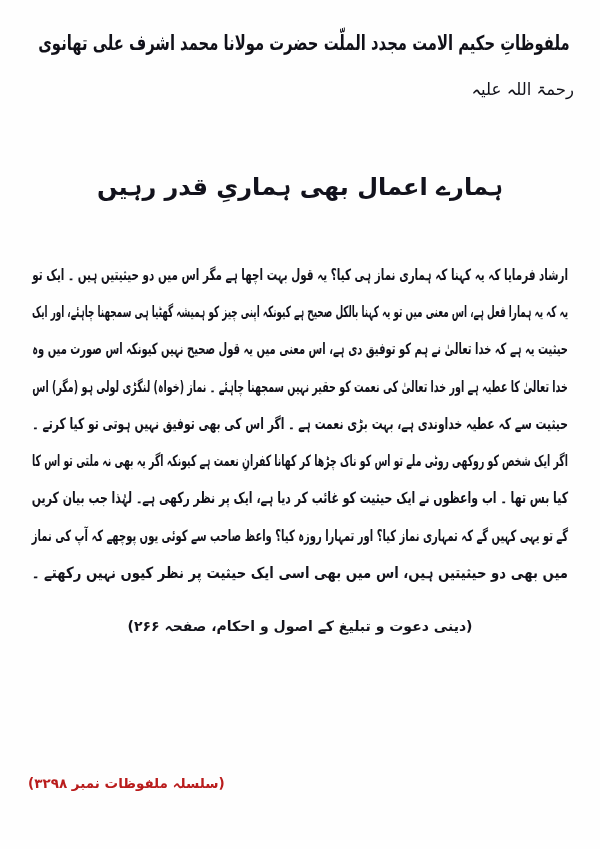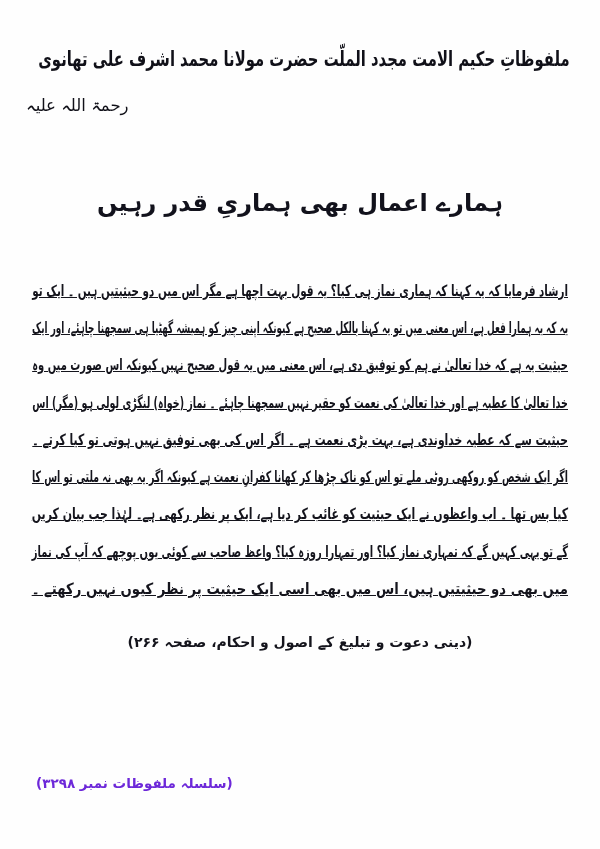--- a/index.html
+++ b/index.html
@@ -20,22 +20,22 @@
     box-sizing: border-box;
     width: 600px;
     height: 849px;
     background: #fefefe;
     padding: 0 26px;
     direction: rtl;
   }
 
   
   .header {
-    padding-top: 44px;
-    text-align: left;
+    padding-top: 28px;
+    text-align: right;
   }
   .book-title {
     font-size: 20.5px;
     line-height: 1.55;
     font-weight: 700;
     letter-spacing: 0;
     color: #101018;
     padding: 0 6px;
     white-space: nowrap;
     transform: scaleX(0.965);
@@ -60,21 +60,20 @@
   
   .body-text {
     margin-top: 56px;
     padding: 0 6px;
     text-align: justify;
     text-align-last: justify;
     font-size: 15.4px;
     line-height: 2.42;
     color: #14141c;
     font-weight: 600;
-    text-decoration: underline;
   }
   .body-line {
     display: block;
     white-space: nowrap;
     text-align: justify;
     text-align-last: justify;
   }
   .body-line.last {
     text-align-last: right;
   }
@@ -84,25 +83,25 @@
     margin-top: 26px;
     text-align: center;
     font-size: 14px;
     font-weight: 700;
     color: #14141c;
   }
 
   
   .footer-note {
     position: absolute;
-    left: 36px;
+    left: 28px;
     bottom: 58px;
     font-size: 13.5px;
     font-weight: 700;
-    color: #6d28d9;
+    color: #b91c1c;
     direction: rtl;
     text-align: center;
   }
 </style>
 </head>
 <body>
 
 <div class="page">
 
   <div class="header">

